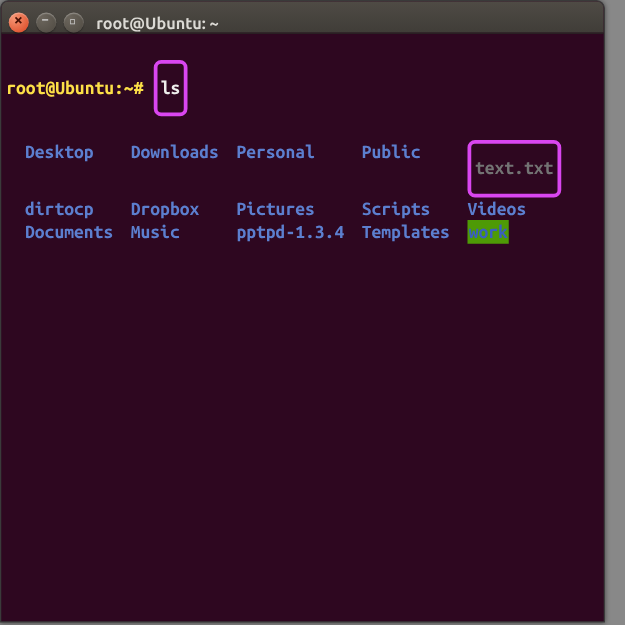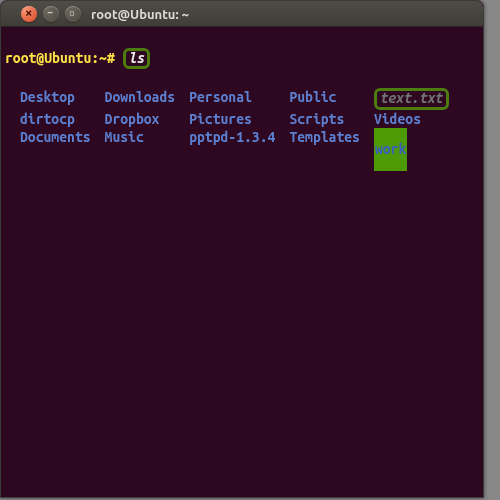--- a/index.html
+++ b/index.html
@@ -17,22 +17,22 @@
       background: #2e0720;
       border: 1px solid #3a3a3a;
       border-radius: 7px 7px 0 0;
       overflow: hidden;
       box-shadow: 0 0 4px rgba(0,0,0,0.5);
     }
     .titlebar {
       height: 26px;
       background: linear-gradient(to bottom, #4f4b45 0%, #403d38 100%);
       display: flex;
-      align-items: center;
-      padding: 0 20px;
+      align-items: flex-end;
+      padding: 0 6px;
       border-bottom: 1px solid #2a2825;
     }
     .window-controls {
       display: flex;
       gap: 6px;
       align-items: center;
     }
     .win-btn {
       width: 16px;
       height: 16px;
@@ -81,31 +81,30 @@
       color: #eee;
       font-weight: bold;
       line-height: 1.35;
       white-space: pre;
     }
     .prompt { color: #fde047; }
     .cmd { color: #eeeeec; }
     .dir { color: #5c7fcf; }
     .file { color: #737373; }
     .highlight-red {
-      border: 3px solid #4d7c0f;
+      border: 3px solid #d946ef;
       border-radius: 6px;
-      padding: 0 3px;
+      padding: 12px 3px;
       display: inline-block;
       line-height: 1.1;
-      font-style: italic;
     }
     .bg-green {
       background: #4e9a06;
       color: #3a5fbf;
-      padding: 12px 1px;
+      padding: 0 1px;
     }
     .listing {
       display: grid;
       grid-template-columns: repeat(5, auto);
       column-gap: 14px;
       row-gap: 0;
       justify-content: start;
       margin-left: 15px;
     }
     .listing span { display: inline-block; }

